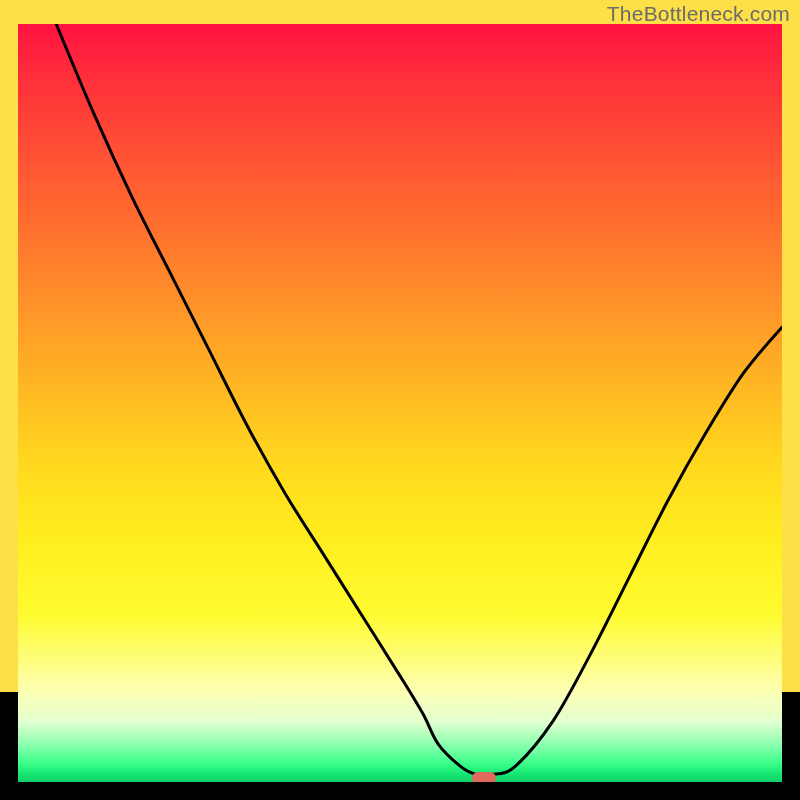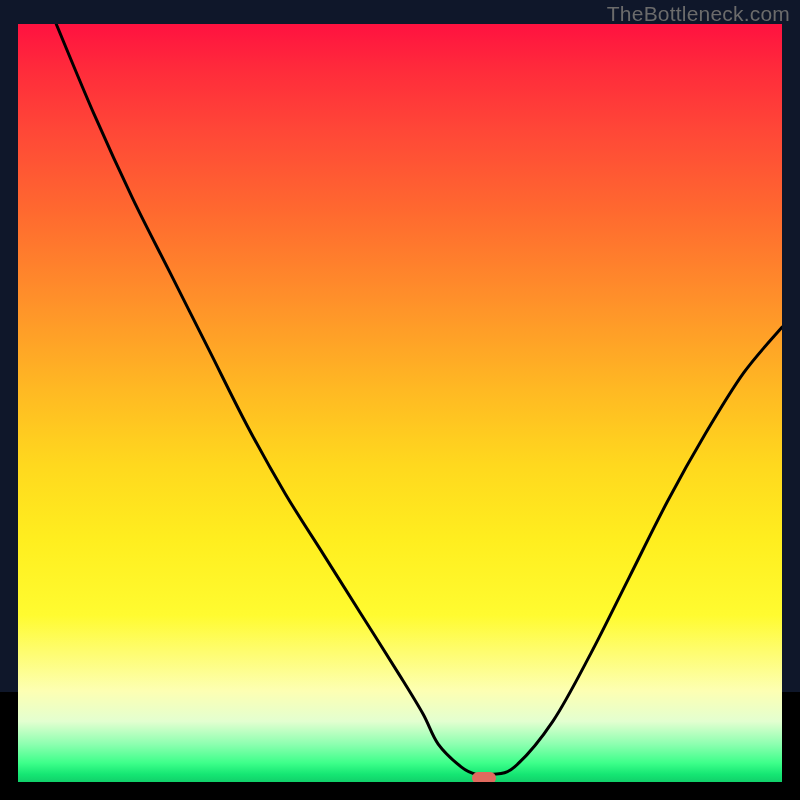--- a/index.html
+++ b/index.html
@@ -10,21 +10,21 @@
     background: #000;
     overflow: hidden;
     font-family: Arial, Helvetica, sans-serif;
   }
   .frame {
     position: absolute;
     left: 0;
     top: 0;
     width: 800px;
     height: 692px;
-    background: #0f172a;
+    background: #fde047;
   }
   .plot-area {
     position: absolute;
     left: 18px;
     top: 24px;
     width: 764px;
     height: 758px;
     overflow: hidden;
   }
   .gradient-bg {

